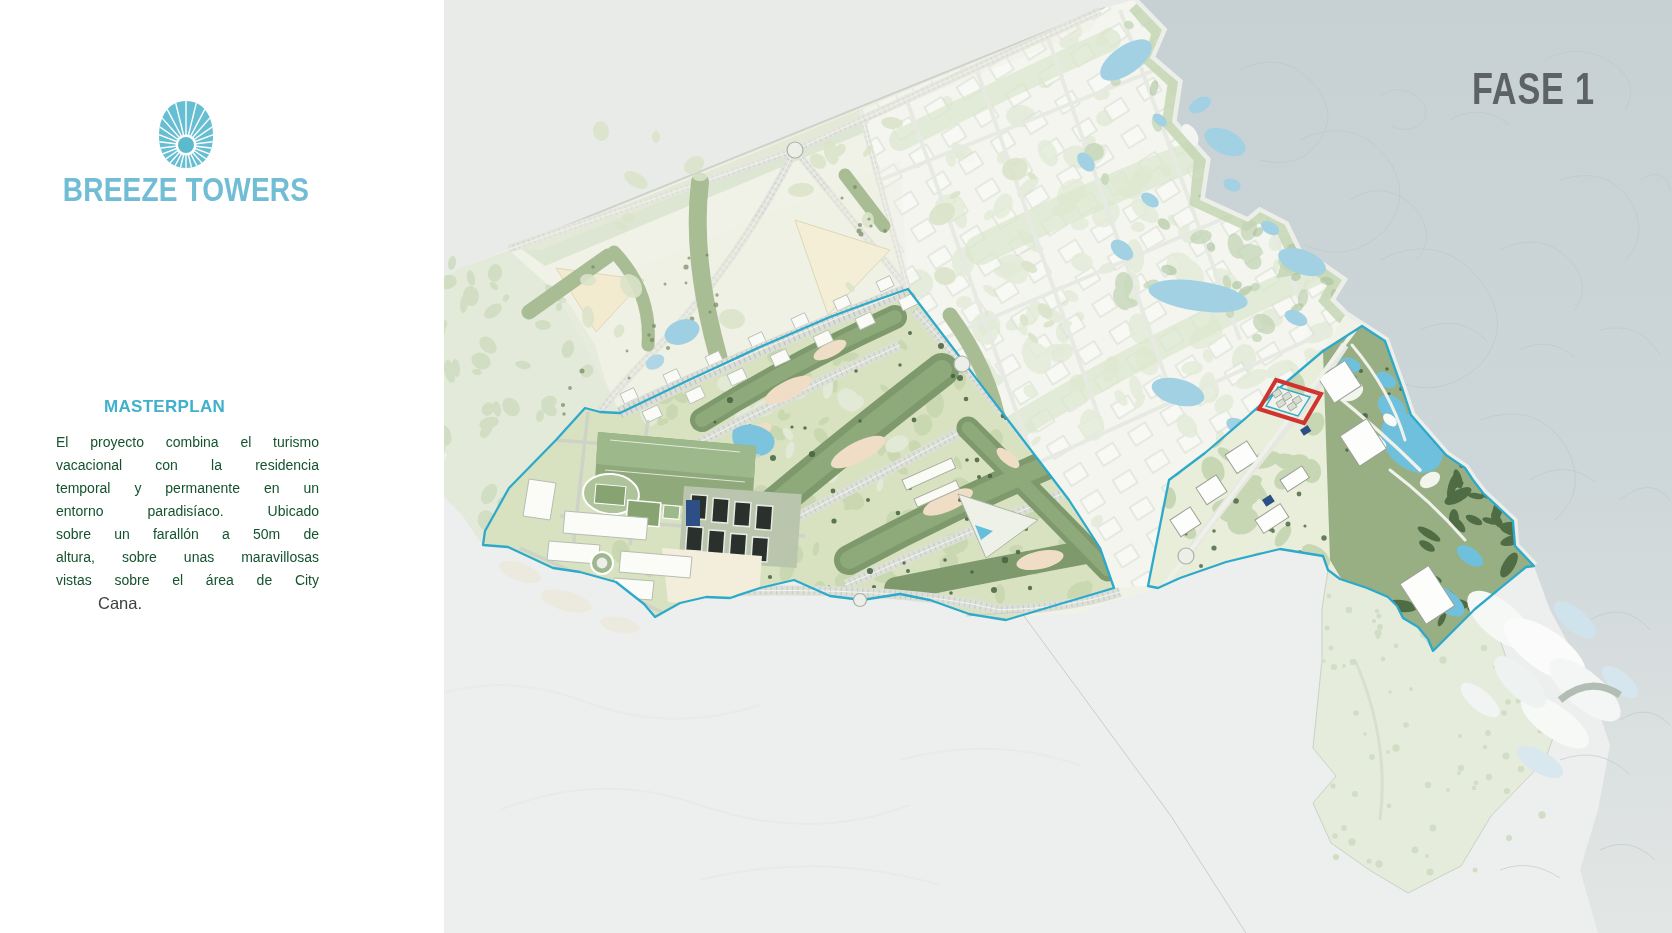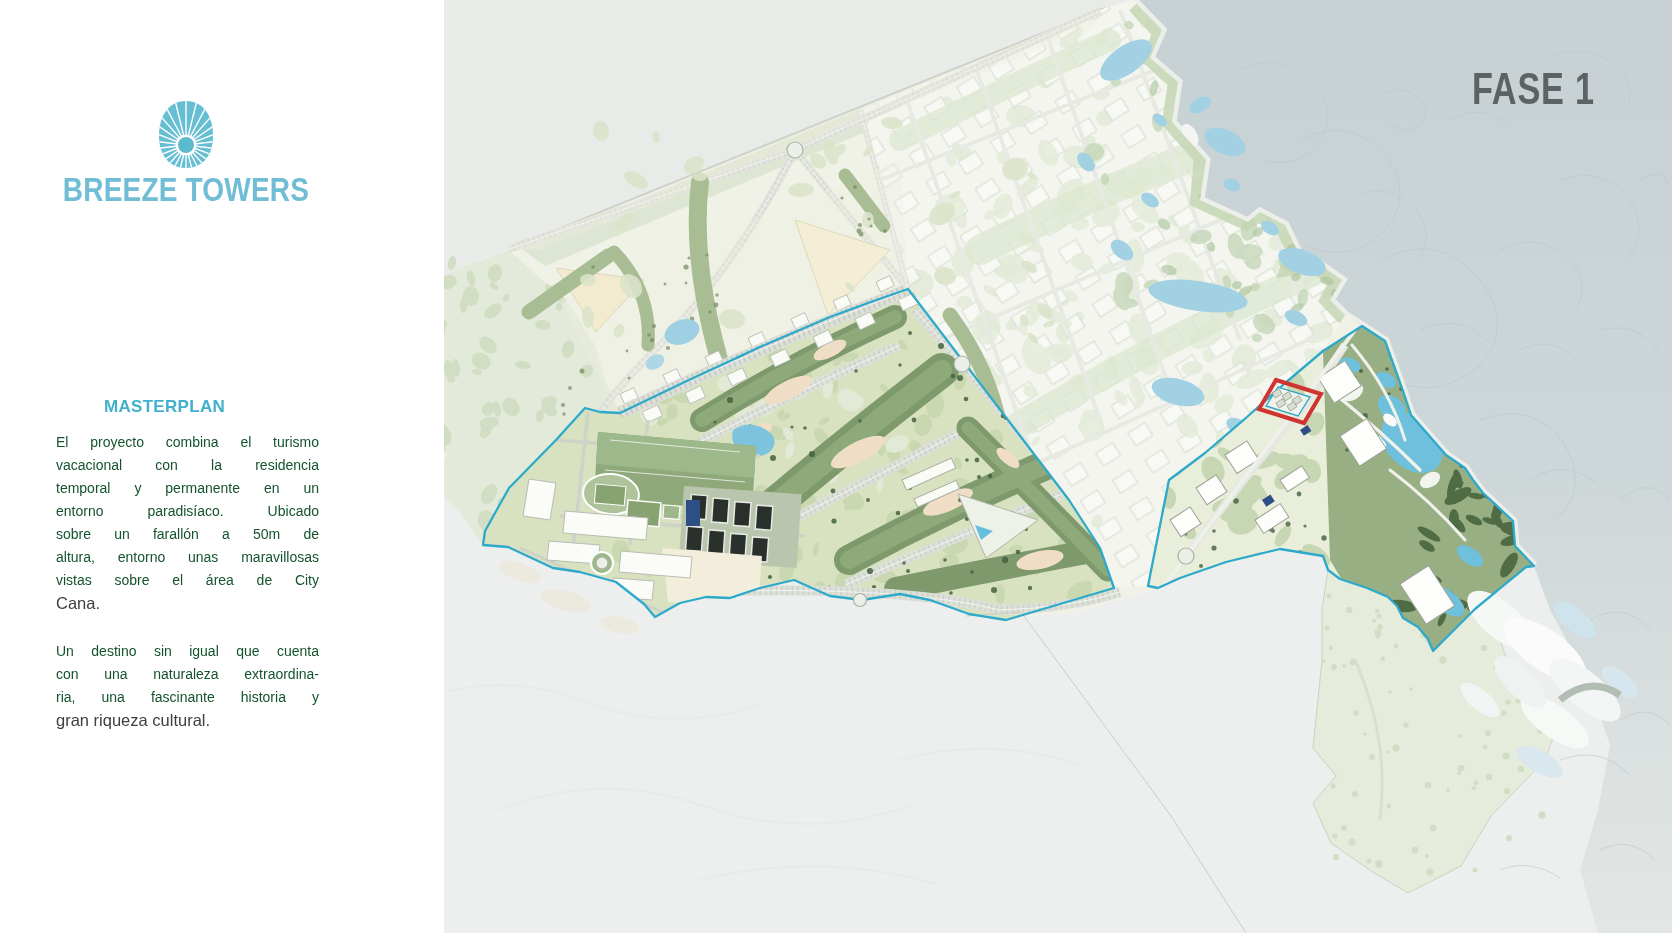--- a/index.html
+++ b/index.html
@@ -1,18 +1,18 @@
 <!DOCTYPE html>
 <html><head><meta charset="utf-8">
 <style>
 html,body{margin:0;padding:0;width:1672px;height:933px;overflow:hidden;background:#ffffff;font-family:"Liberation Sans",sans-serif;}
 #map{position:absolute;left:0;top:0;}
 #sidebar{position:absolute;left:0;top:0;width:444px;height:933px;background:#ffffff;}
 .jline{width:263px;text-align:justify;text-align-last:justify;color:#14532d;font-size:14px;line-height:23px;white-space:nowrap;}
-.jlast{width:263px;text-align:left;color:#3d4043;font-size:16.5px;line-height:23px;}
+.jlast{width:263px;text-align:left;color:#3d4043;font-size:16.5px;line-height:23px;margin-left:42px;}
 </style></head>
 <body>
 
 <svg id="map" width="1672" height="933" viewBox="0 0 1672 933">
 <defs>
 <linearGradient id="cliffg" x1="0" y1="0" x2="0" y2="1">
  <stop offset="0" stop-color="#c7d1d4"></stop>
         <stop offset="0.5" stop-color="#cdd6d8"></stop>
         <stop offset="0.8" stop-color="#dbe0e0"></stop>
         <stop offset="1" stop-color="#e2e6e5"></stop>
@@ -1250,24 +1250,18 @@
 <div style="position:absolute;left:0;top:171px;width:372px;text-align:center;font-size:33px;font-weight:bold;color:#71bdd5;letter-spacing:0.2px;transform:scaleX(0.85);transform-origin:186px 0;">BREEZE TOWERS</div>
 
 <div style="position:absolute;left:56px;top:397px;font-size:17px;font-weight:bold;color:#41b0cc;letter-spacing:0.3px;margin-left:48px;">MASTERPLAN</div>
 
 <div style="position:absolute;left:56px;top:431px;">
 <div class="jline">El proyecto combina el turismo</div>
 <div class="jline">vacacional con la residencia</div>
 <div class="jline">temporal y permanente en un</div>
 <div class="jline">entorno paradisíaco. Ubicado</div>
 <div class="jline">sobre un farallón a 50m de</div>
-<div class="jline">altura, entorno unas maravillosas</div>
+<div class="jline">altura, sobre unas maravillosas</div>
 <div class="jline">vistas sobre el área de City</div>
 <div class="jlast">Cana.</div>
 </div>
 
-<div style="position:absolute;left:56px;top:640px;">
-<div class="jline">Un destino sin igual que cuenta</div>
-<div class="jline">con una naturaleza extraordina-</div>
-<div class="jline">ria, una fascinante historia y</div>
-<div class="jlast">gran riqueza cultural.</div>
-</div>
 
 </div>
 </body></html>

